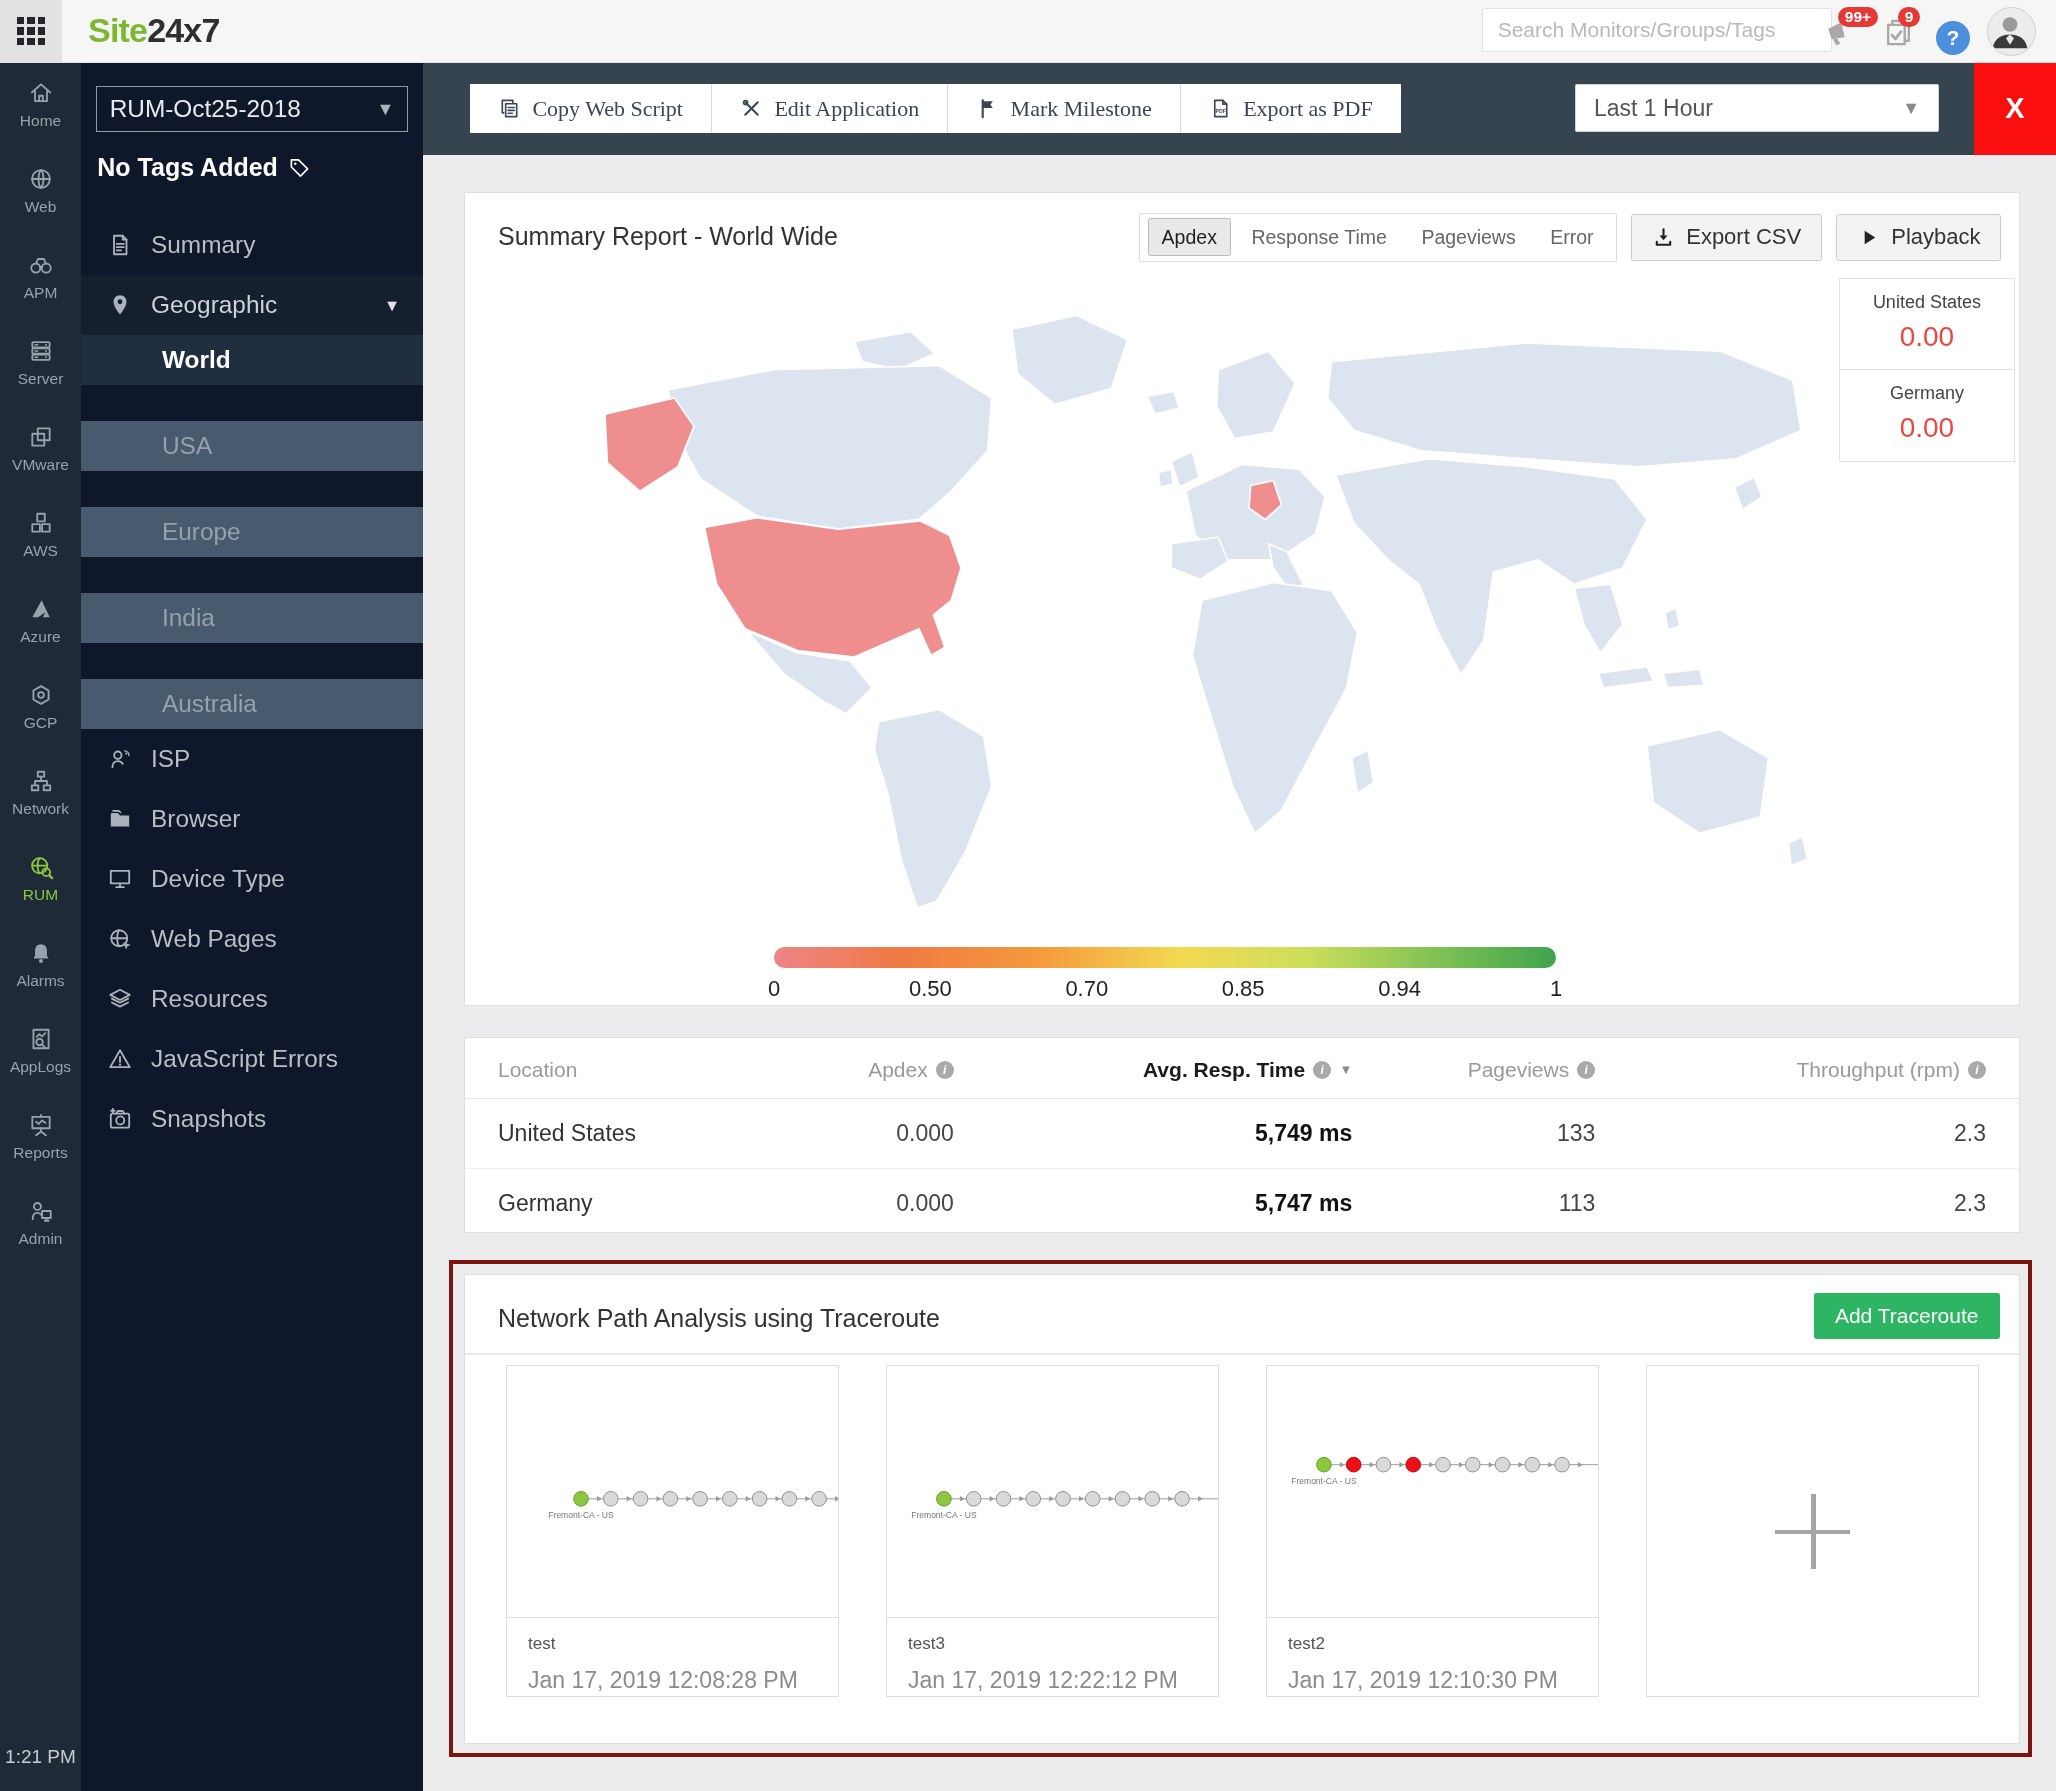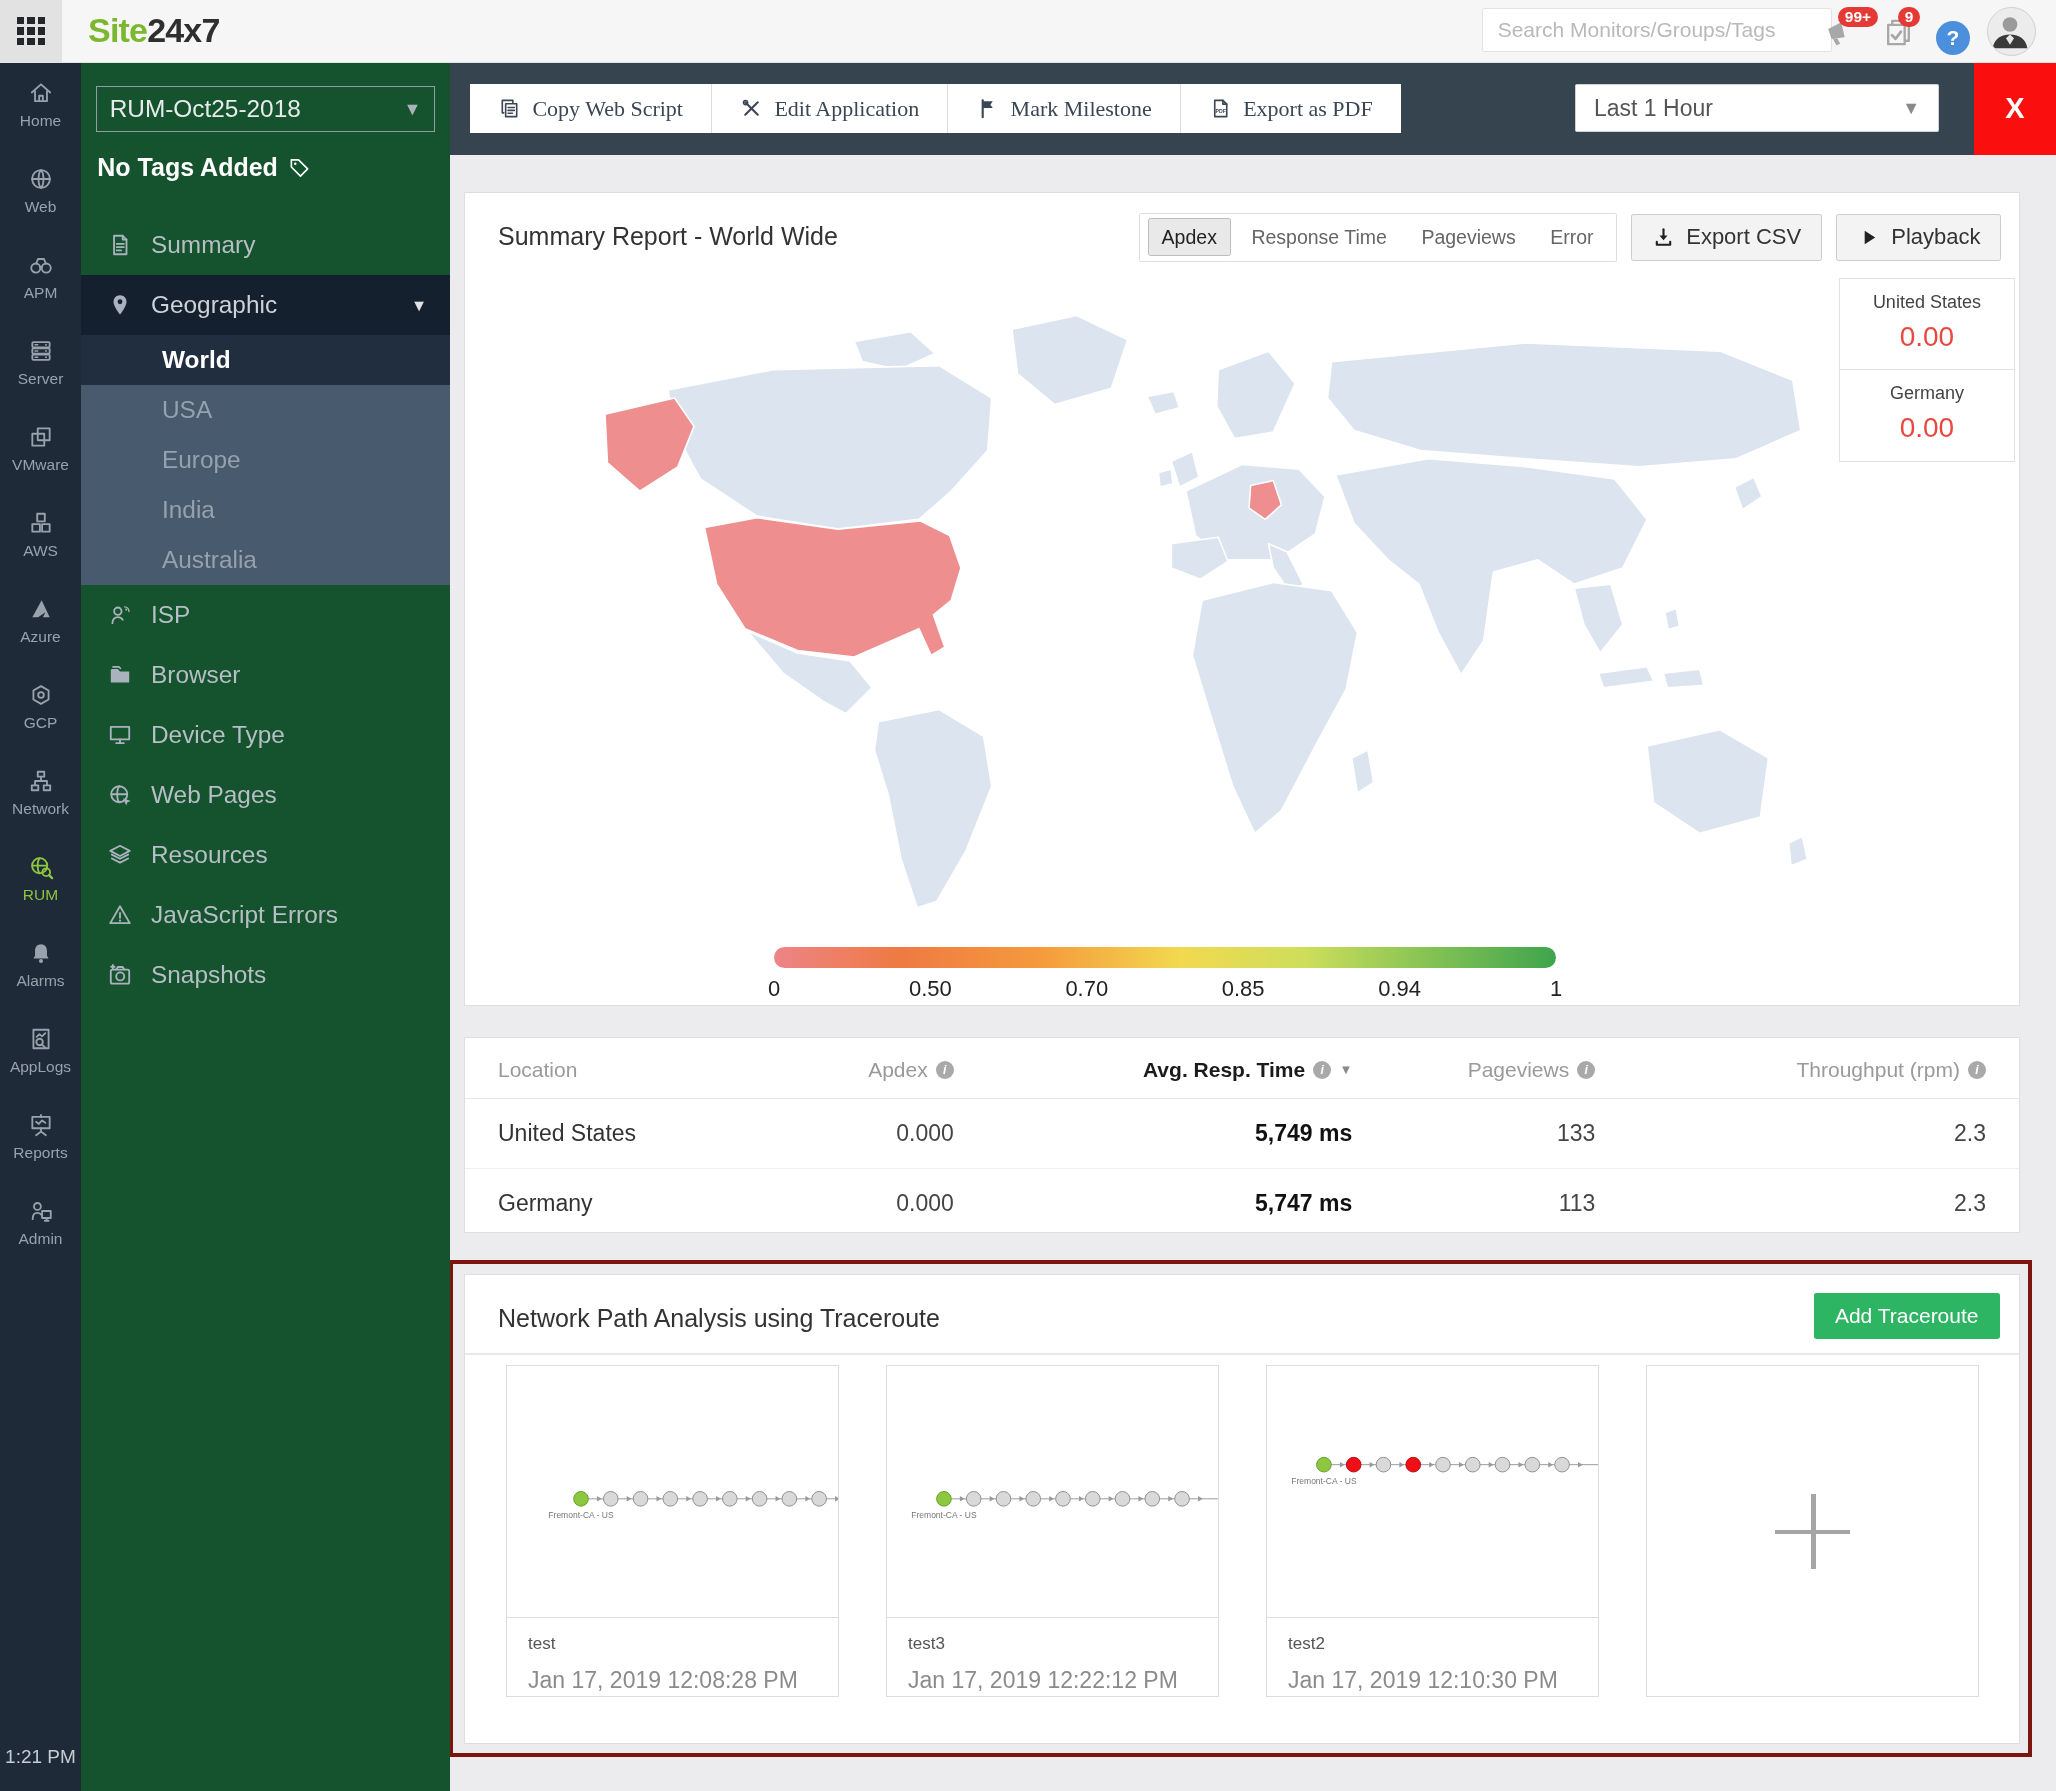--- a/index.html
+++ b/index.html
@@ -25,34 +25,34 @@
   .avatar{position:absolute;left:1987px;top:6.5px;width:47px;height:47px;border-radius:50%;background:#ececec;
           border:1.6px solid #cfcfcf;overflow:hidden;}
   
   .rail{position:absolute;left:0;top:62px;width:81px;height:1729px;background:#1e2a37;z-index:20;}
   .rail-item{height:86px;display:flex;flex-direction:column;align-items:center;justify-content:center;gap:5.7px;
              color:#98a2ac;font-size:15.5px;cursor:pointer;}
   .rail-item svg{width:26px;height:26px;}
   .rail-item.active{color:#8dc63f;}
   .rail-clock{position:absolute;bottom:23px;left:0;width:81px;text-align:center;color:#c7ccd2;font-size:19px;}
   
-  .sidebar{position:absolute;left:81px;top:62px;width:369px;height:1729px;background:#14532d;z-index:10;}
+  .sidebar{position:absolute;left:81px;top:62px;width:342px;height:1729px;background:#0f172a;z-index:10;}
   .monitor-select{margin:24.4px 14.7px 0 14.7px;height:44px;border:1.6px solid #939ca5;display:flex;align-items:center;
                   padding:0 13px;color:#e8ebee;font-size:24.4px;cursor:pointer;}
   .monitor-select .caret{margin-left:auto;color:#aab2ba;font-size:18px;}
   .tags{margin:21px 0 0 16.3px;color:#fff;font-size:25px;font-weight:bold;display:flex;align-items:center;gap:9.8px;}
   .tags svg{width:23px;height:23px;color:#fff;}
   .menu{margin-top:33px;}
   .menu-row{display:flex;align-items:center;height:60px;padding-left:26px;color:#b7bec6;font-size:24.4px;cursor:pointer;}
   .menu-row svg{width:26px;height:26px;margin-right:18px;color:#aab3bd;}
   .menu-row .caret{margin-left:auto;margin-right:23px;font-size:16.3px;color:#dfe3e7;}
   .menu-row.sub{height:50px;padding-left:81px;}
   .menu-row.shade-head{background:#15202e;color:#ccd2d8;}
   .menu-row.shade-dark{background:#202e3f;}
-  .menu-row.shade-light{background:#475a6e;color:#96a1ae;}
+  .menu-row.shade-light{background:#475a6e;color:#96a1ae;margin-top:36px;}
   .menu-row.current{color:#fff;font-weight:bold;}
   
   .band{position:absolute;left:423px;top:62px;width:1633px;height:93px;background:#35444f;}
   .tb-group{position:absolute;left:47px;top:22px;display:flex;height:49px;background:#fff;border-radius:1.6px;}
   .tb{display:flex;align-items:center;gap:11.4px;padding:0 28px;background:#fff;border:none;border-right:1.6px solid #dcdcdc;
       font-size:22px;color:#3a4654;font-family:Liberation Serif, serif;cursor:pointer;}
   .tb:last-child{border-right:none;}
   .tb svg{width:23px;height:23px;}
   .timerange{position:absolute;left:1152px;top:22px;width:326px;height:46px;background:#fff;border:1.6px solid #d2d2d2;
              border-radius:1.6px;display:flex;align-items:center;padding:0 18px;font-size:23px;color:#555;cursor:pointer;}

